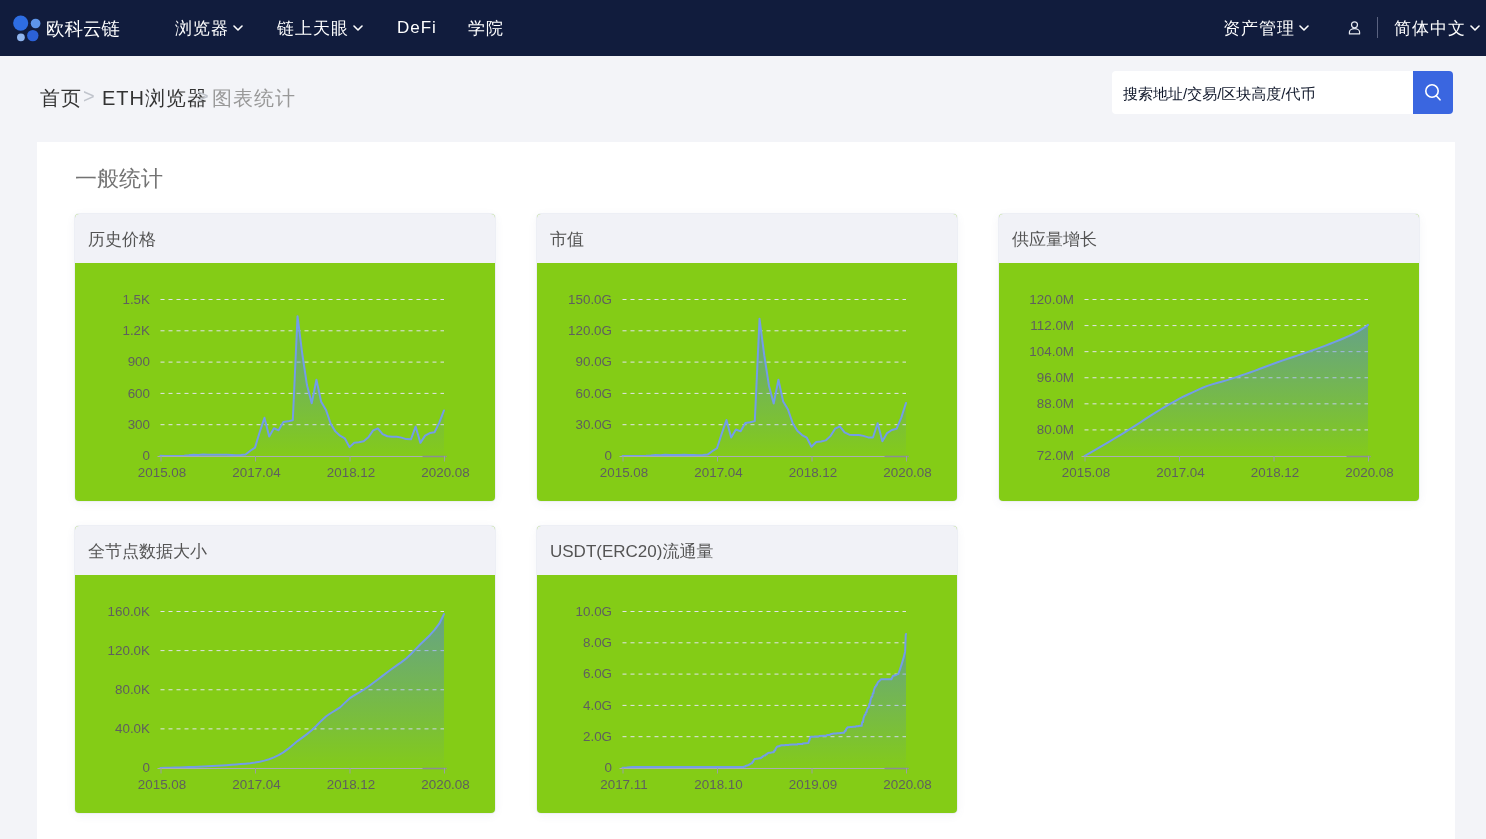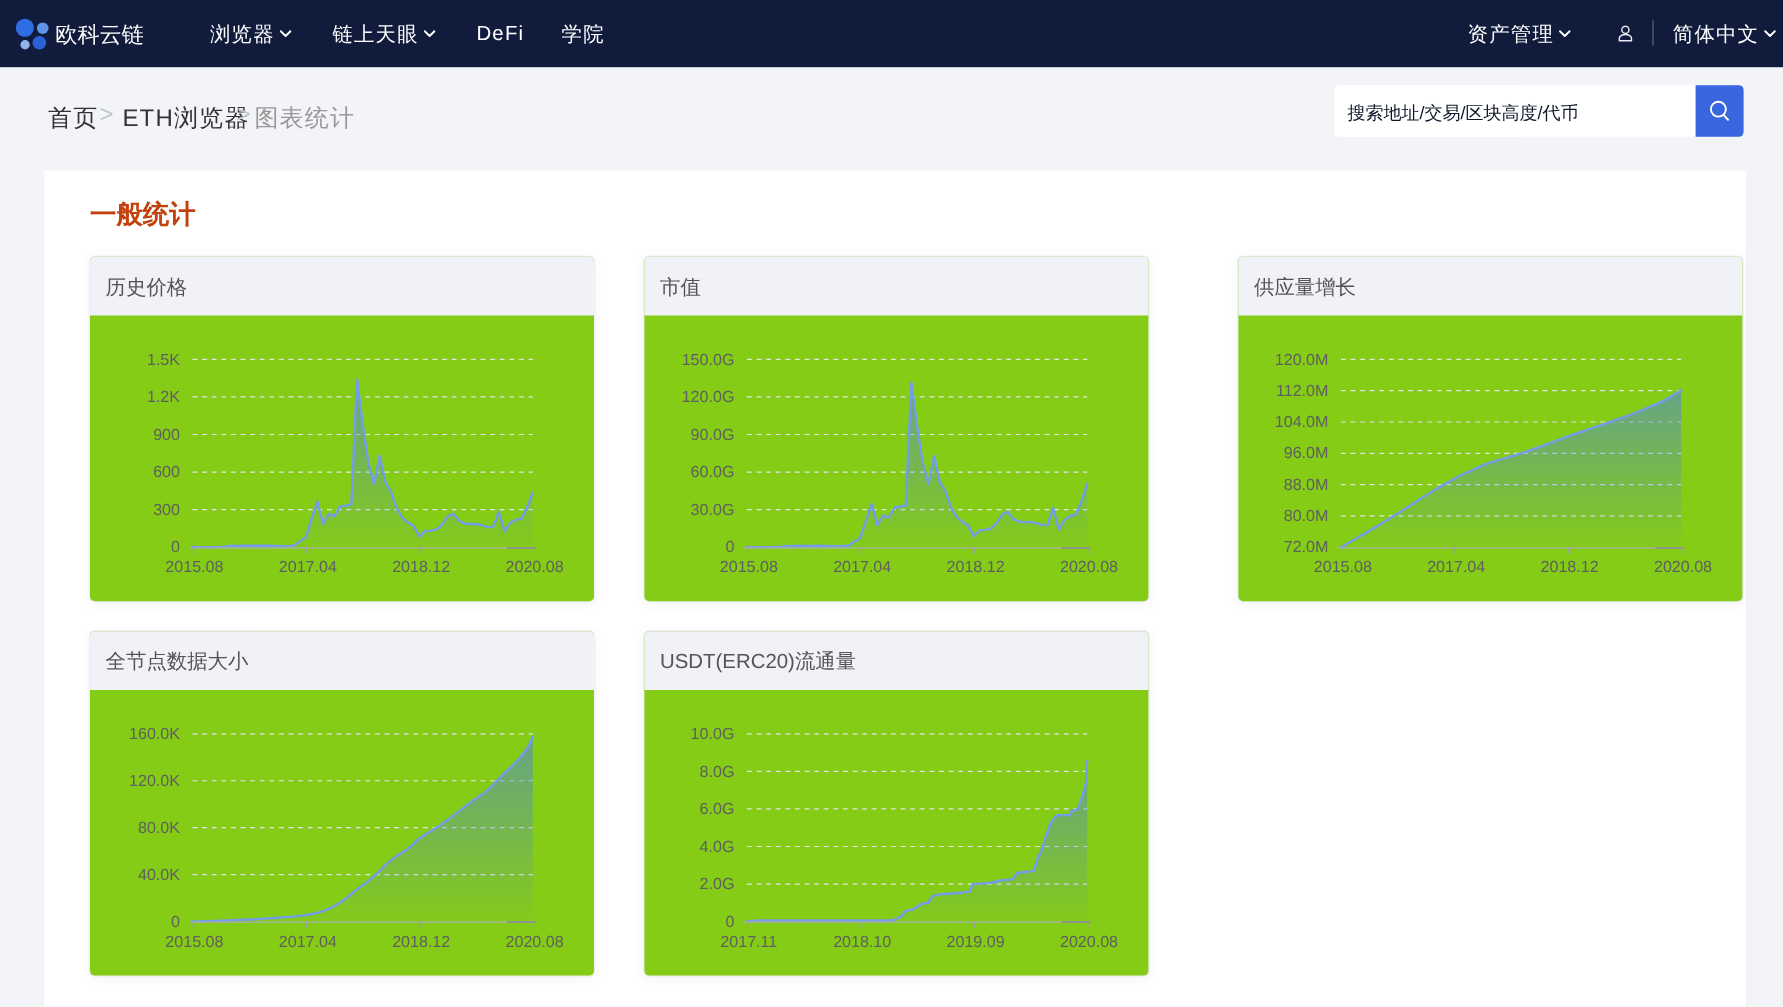--- a/index.html
+++ b/index.html
@@ -46,21 +46,21 @@
 <div class="bc" style="left:197px;color:#c0c4cc">&gt;</div>
 <div class="bc" style="left:212px;color:#999">图表统计</div>
 <div style="position:absolute;left:1112px;top:71px;width:301px;height:43px;background:#fff;border-radius:4px 0 0 4px"></div>
 <div style="position:absolute;left:1123px;top:85px;font-size:15px;color:#0f172a">搜索地址/交易/区块高度/代币</div>
 <div style="position:absolute;left:1413px;top:71px;width:40px;height:43px;background:#3a66e0;border-radius:0 4px 4px 0">
   <svg width="40" height="43" viewBox="0 0 40 43">
       <circle cx="19" cy="20" r="6.2" fill="none" stroke="#fff" stroke-width="1.6"></circle>
       <line x1="23.5" y1="25" x2="27" y2="28.8" stroke="#fff" stroke-width="1.6" stroke-linecap="round"></line>
     </svg>
 </div>
-<div style="position:absolute;left:75px;top:164px;font-size:22px;color:#c2410c;font-weight:700">一般统计</div>
+<div style="position:absolute;left:75px;top:164px;font-size:22px;color:#737373;font-weight:400">一般统计</div>
 
 <div class="card" style="left:75px;top:214px">
   <div class="chead">历史价格</div>
   <svg width="420" height="287" viewBox="0 0 420 287" style="position:absolute;left:0;top:0">
 <defs>
         <linearGradient id="g1" x1="0" y1="102.19" x2="0" y2="242.0" gradientUnits="userSpaceOnUse">
 <stop offset="0" stop-color="#4d82e1" stop-opacity="0.55"></stop>
           <stop offset="1" stop-color="#4d82e1" stop-opacity="0.02"></stop>
         </linearGradient>
       </defs>
@@ -116,21 +116,21 @@
       <text x="75" y="152.4" text-anchor="end" font-size="13.4" fill="#5f5f5f">90.0G</text>
       <text x="75" y="183.7" text-anchor="end" font-size="13.4" fill="#5f5f5f">60.0G</text>
       <text x="75" y="215.0" text-anchor="end" font-size="13.4" fill="#5f5f5f">30.0G</text>
       <text x="75" y="246.3" text-anchor="end" font-size="13.4" fill="#5f5f5f">0</text>
 <text x="87.0" y="263" text-anchor="middle" font-size="13.4" fill="#5f5f5f">2015.08</text>
       <text x="181.5" y="263" text-anchor="middle" font-size="13.4" fill="#5f5f5f">2017.04</text>
       <text x="276.0" y="263" text-anchor="middle" font-size="13.4" fill="#5f5f5f">2018.12</text>
       <text x="370.5" y="263" text-anchor="middle" font-size="13.4" fill="#5f5f5f">2020.08</text>
 </svg>
 </div>
-<div class="card" style="left:1032px;top:214px">
+<div class="card" style="left:999px;top:214px">
   <div class="chead">供应量增长</div>
   <svg width="420" height="287" viewBox="0 0 420 287" style="position:absolute;left:0;top:0">
 <defs>
         <linearGradient id="g3" x1="0" y1="110.93" x2="0" y2="242.0" gradientUnits="userSpaceOnUse">
 <stop offset="0" stop-color="#4d82e1" stop-opacity="0.55"></stop>
           <stop offset="1" stop-color="#4d82e1" stop-opacity="0.02"></stop>
         </linearGradient>
       </defs>
 <line x1="85.5" y1="85.5" x2="369.0" y2="85.5" stroke="#e2e4ea" stroke-width="1" stroke-dasharray="4 4"></line>
       <line x1="85.5" y1="111.58" x2="369.0" y2="111.58" stroke="#e2e4ea" stroke-width="1" stroke-dasharray="4 4"></line>

